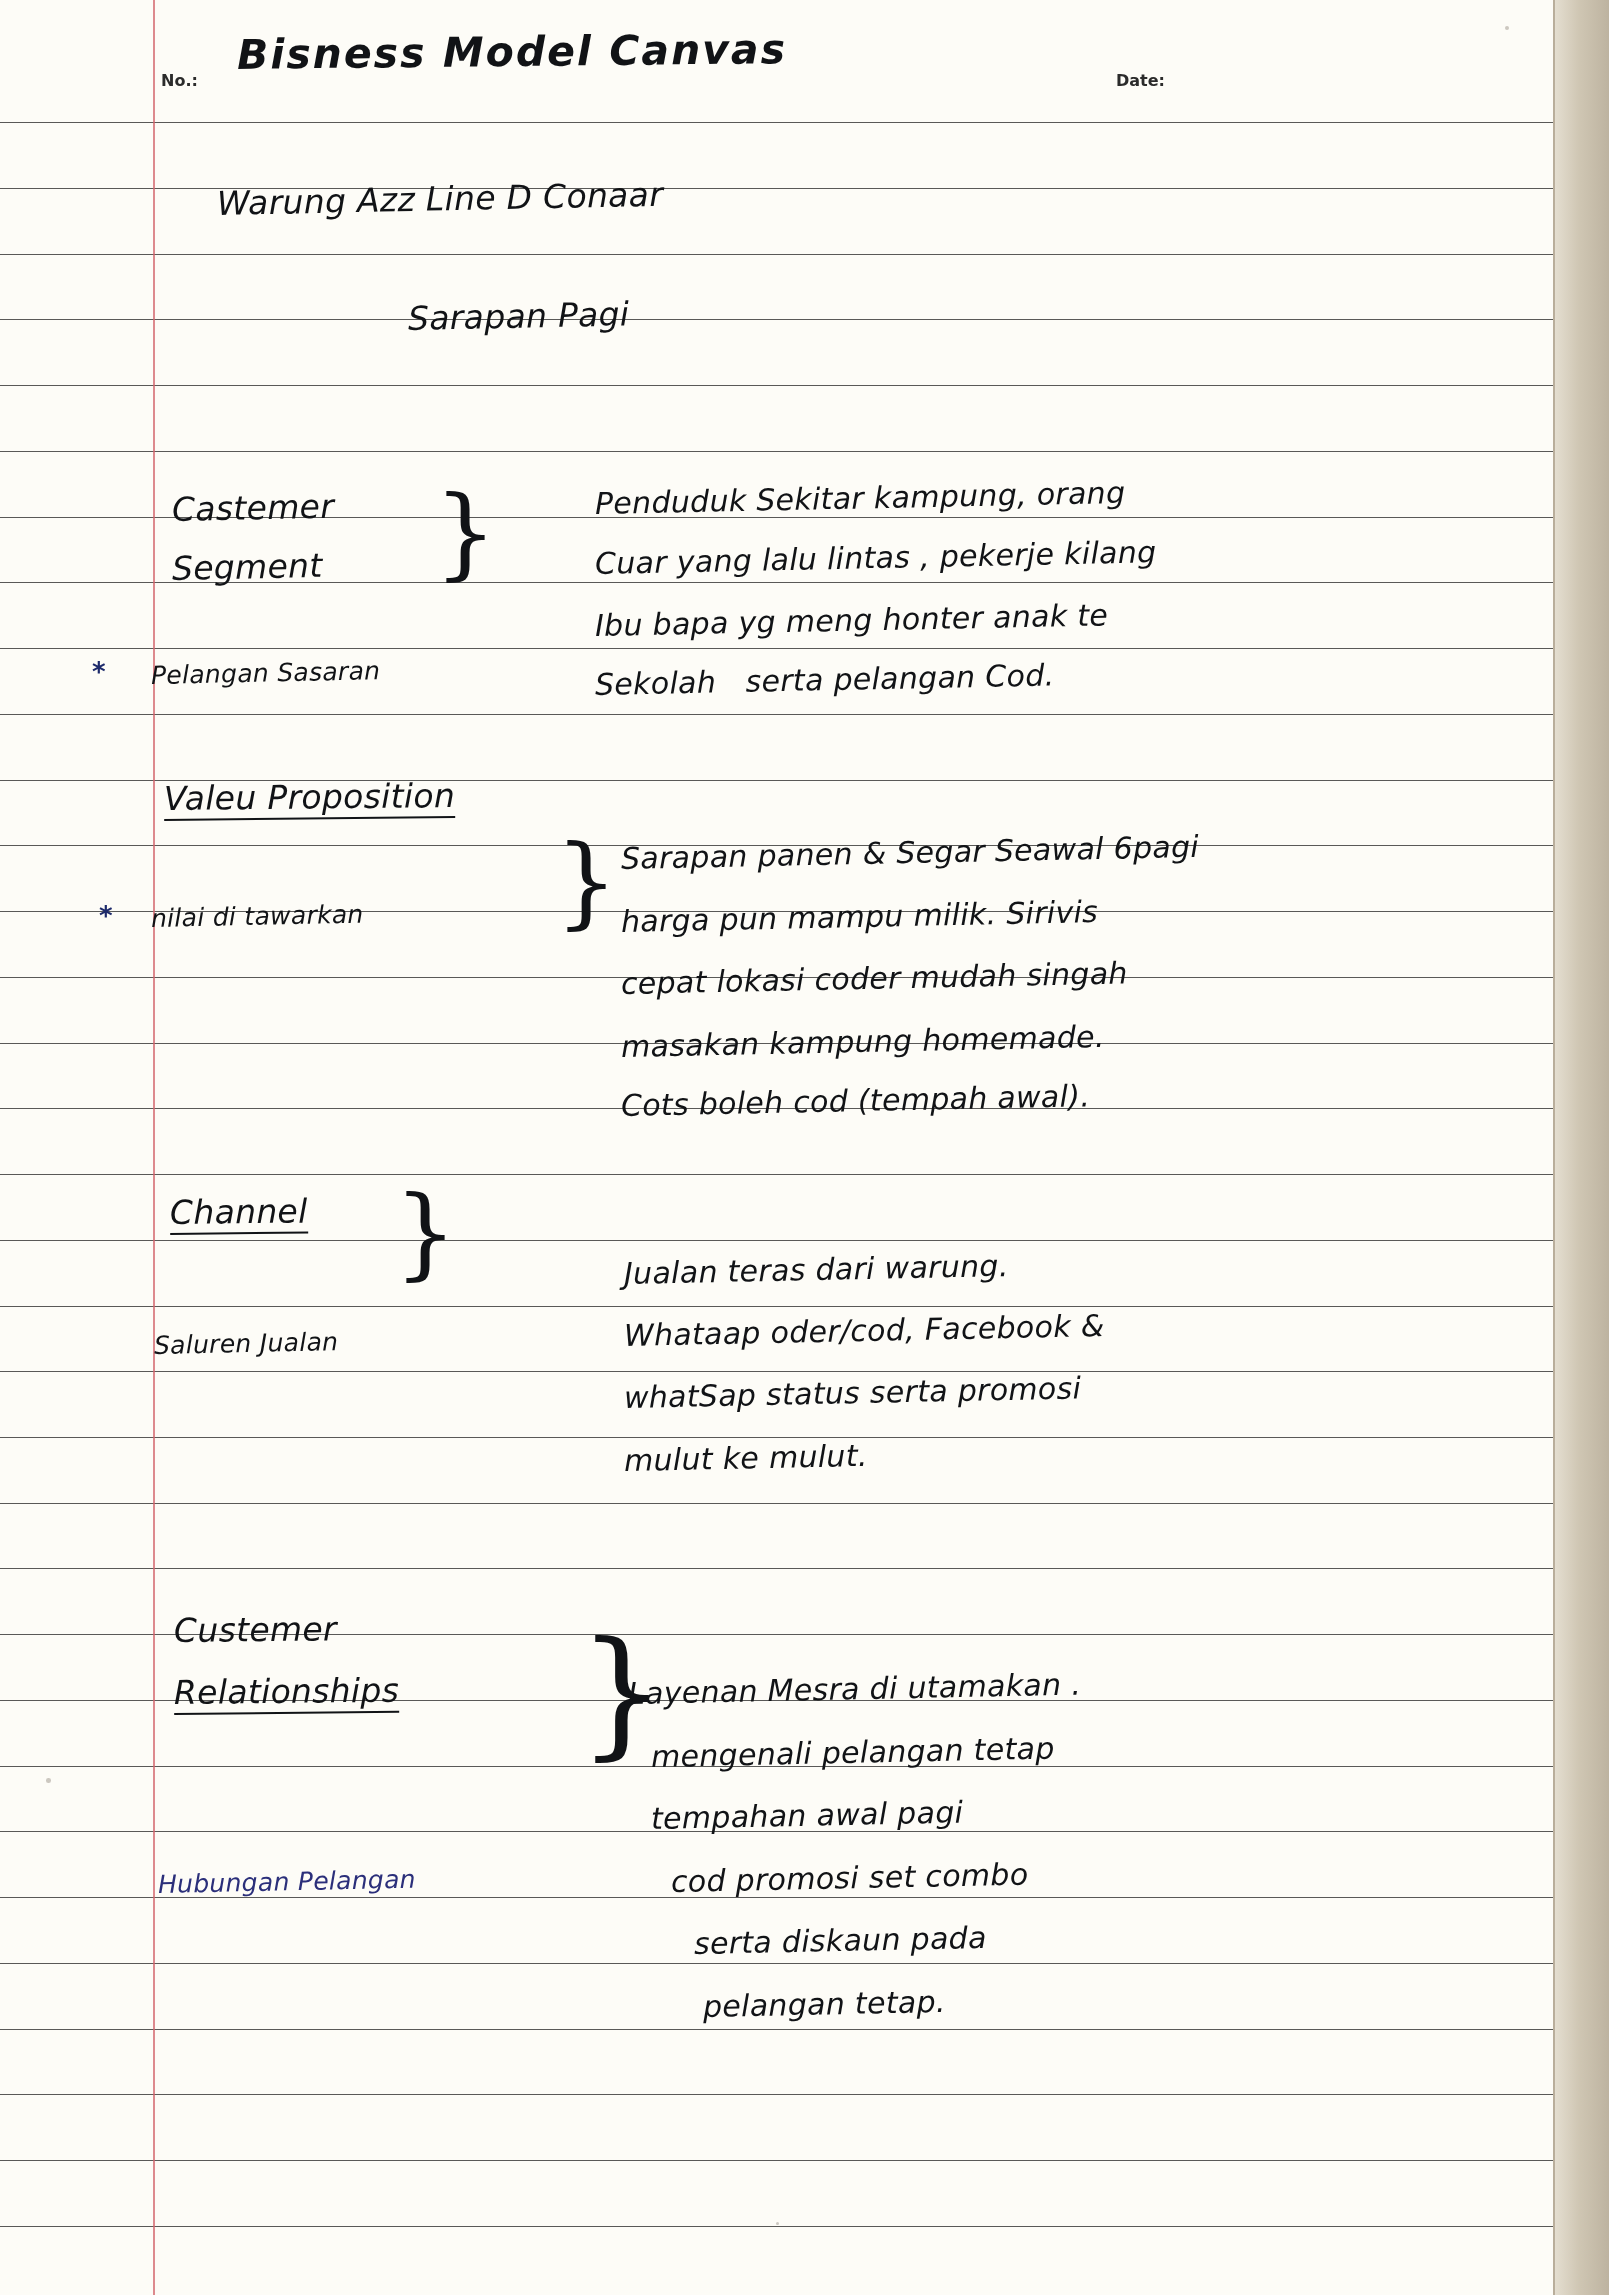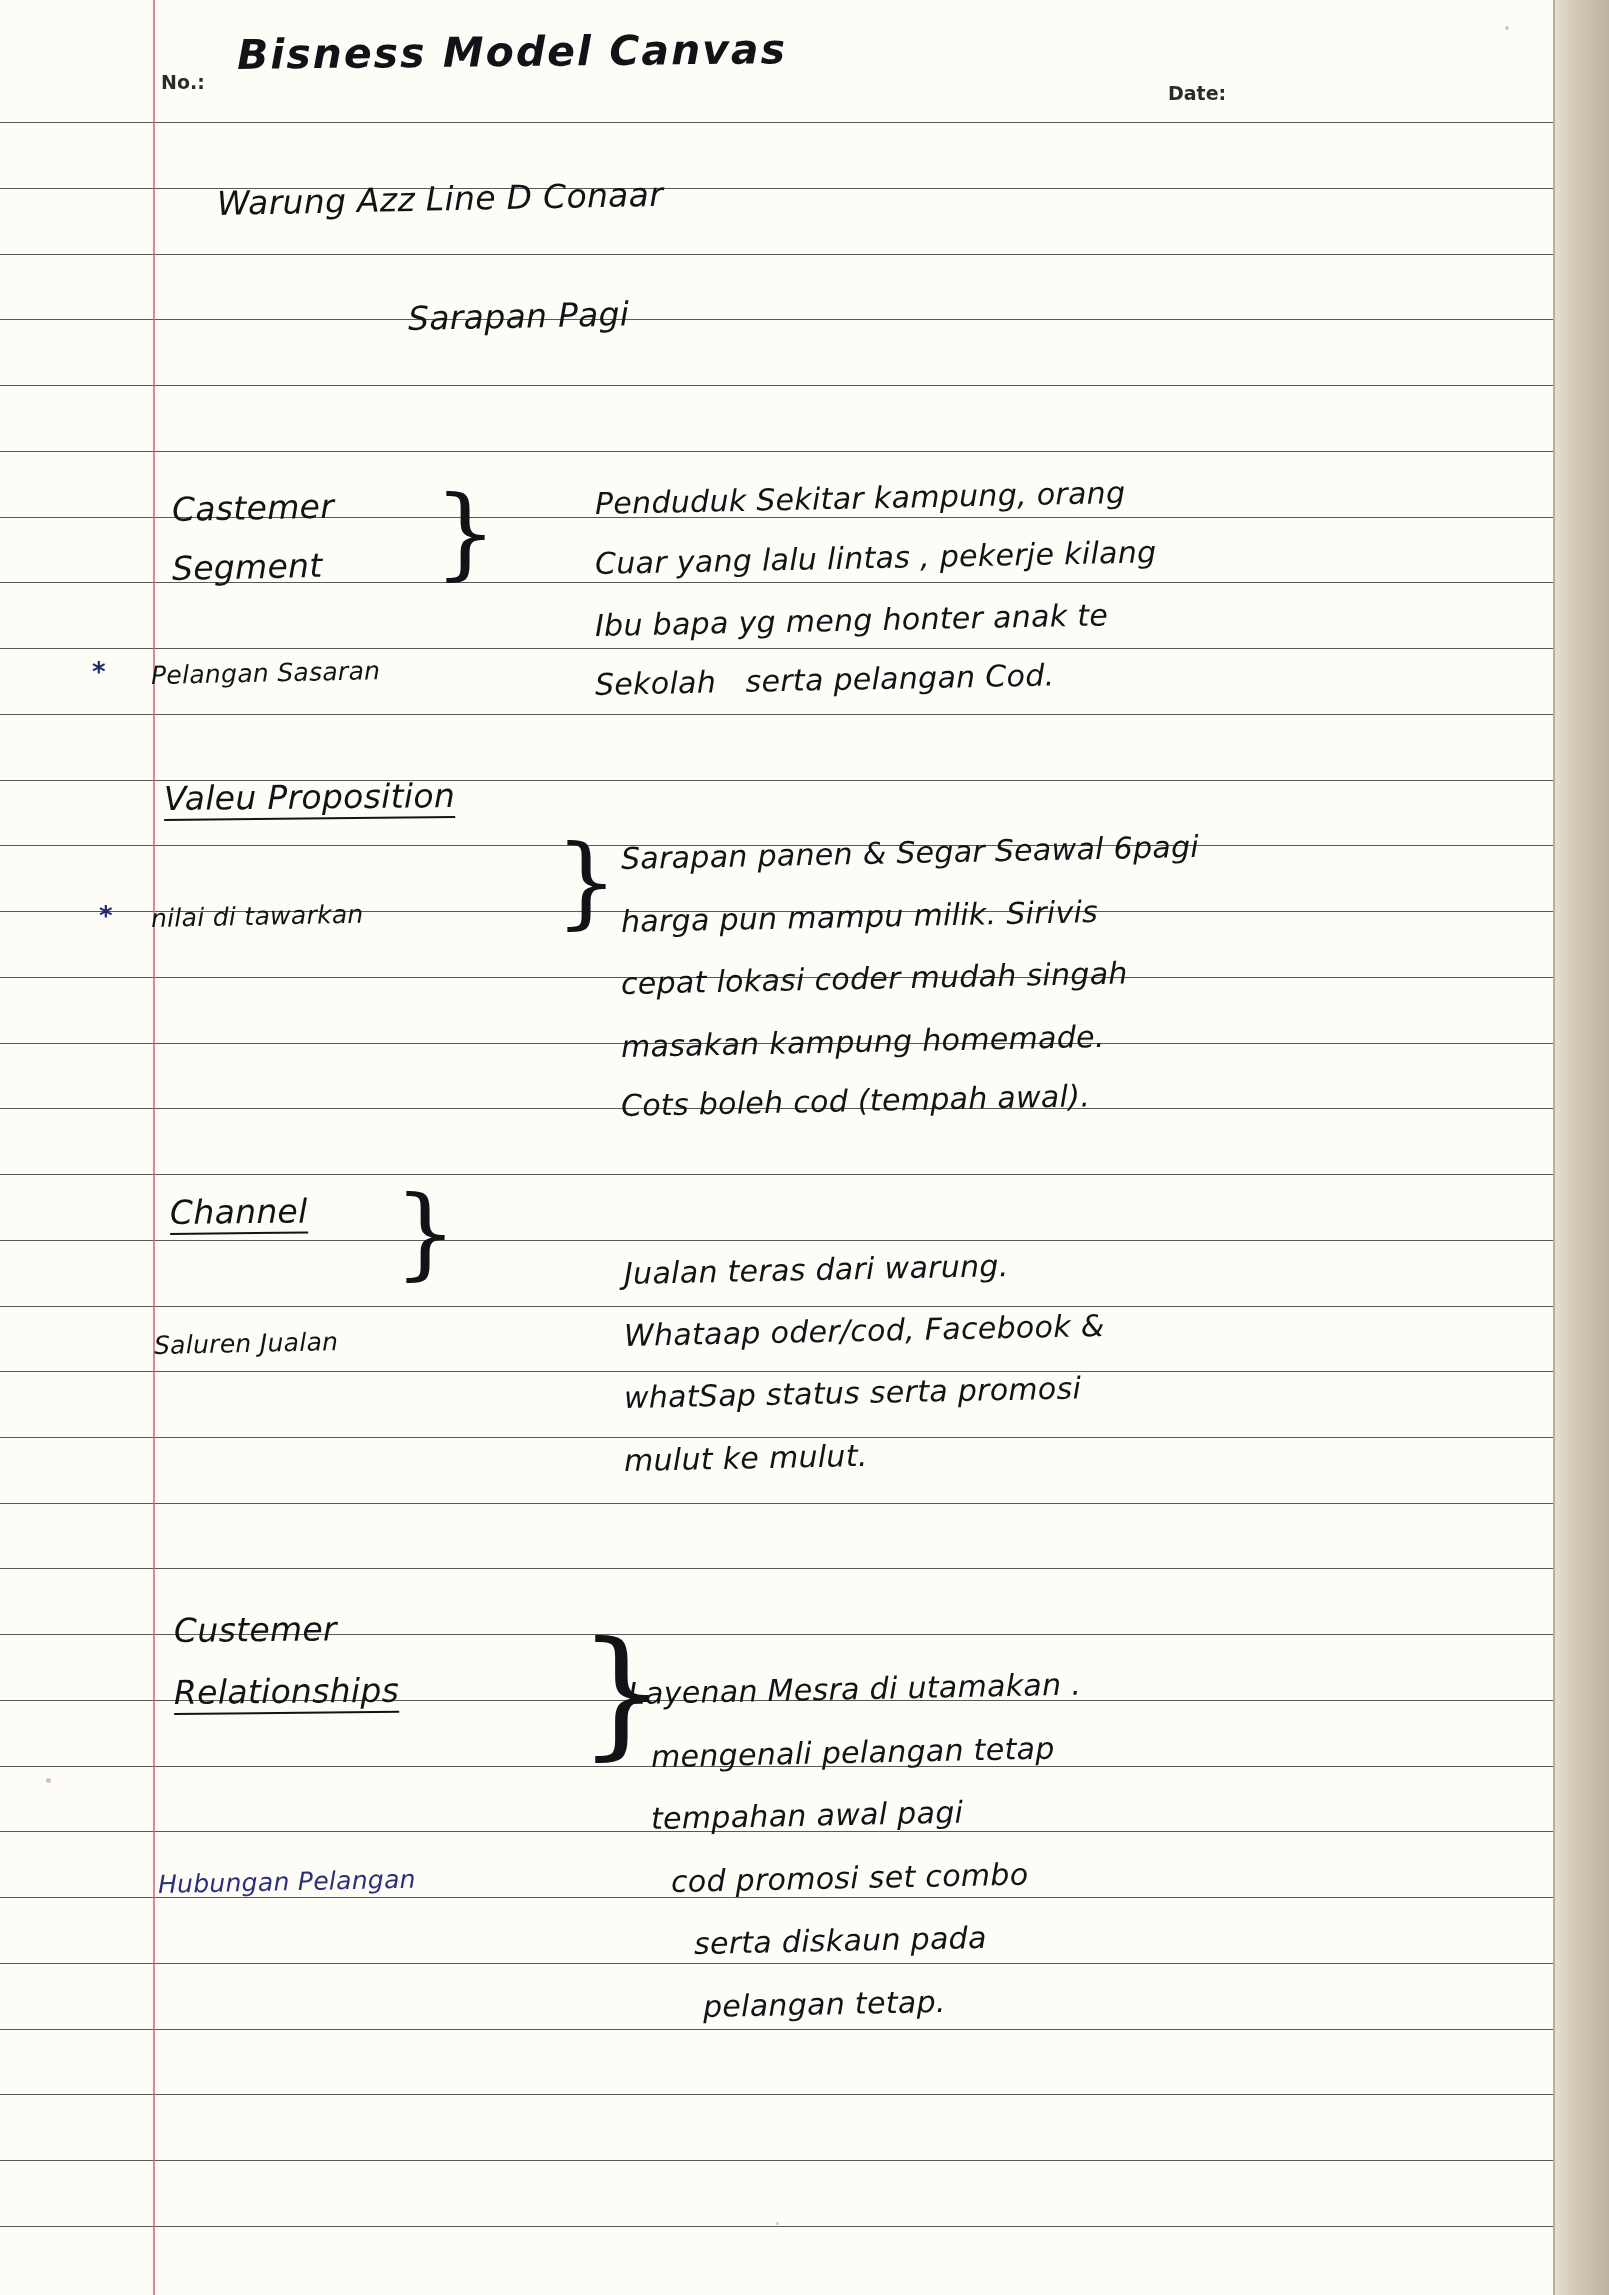--- a/index.html
+++ b/index.html
@@ -75,21 +75,21 @@
     font-weight: 500;
     transform-origin: left center;
   }
   .title {
     font-size: 41px;
     font-weight: 700;
     font-style: italic;
     letter-spacing: 2px;
   }
   .small-print {
-    font-size: 19px;
+    font-size: 16px;
     font-style: normal;
     font-weight: 700;
     color: #2b2b2b;
     letter-spacing: 0;
   }
   .h-big   { font-size: 33px; }
   .h-body  { font-size: 30px; }
   .h-lab   { font-size: 25px; }
   .blue    { color: #2b2f7a; }
   .star    { font-size: 26px; font-weight: 700; color: #1d2a6b; }
@@ -156,21 +156,21 @@
   </div>
 
   <div class="margin-line"></div>
   <div class="page-edge-line"></div>
   <div class="page-edge"></div>
 
   <div class="ink small-print" style="left:161px; top:71px;">No.:</div>
 
   <div class="ink title sk3" style="left:237px; top:28px;">Bisness Model Canvas</div>
 
-  <div class="ink small-print" style="left:1168px; top:71px;margin-top:11px;">Date:</div>
+  <div class="ink small-print" style="left:1116px; top:71px;">Date:</div>
 
   <div class="ink hw h-big sk1" style="left:217px; top:184px;">Warung Azz Line D Conaar</div>
   <div class="ink hw h-big sk1" style="left:408px; top:299px;">Sarapan Pagi</div>
 
   <div class="ink hw h-big sk1" style="left:172px; top:490px;">Castemer</div>
   <div class="ink hw h-big sk1" style="left:172px; top:549px;">Segment</div>
   <div class="brace" style="left:434px; top:483px; font-size:99px;">}</div>
 
   <div class="ink star" style="left:92px; top:657px;">*</div>
   <div class="ink hw h-lab sk1" style="left:151px; top:661px;">Pelangan Sasaran</div>

